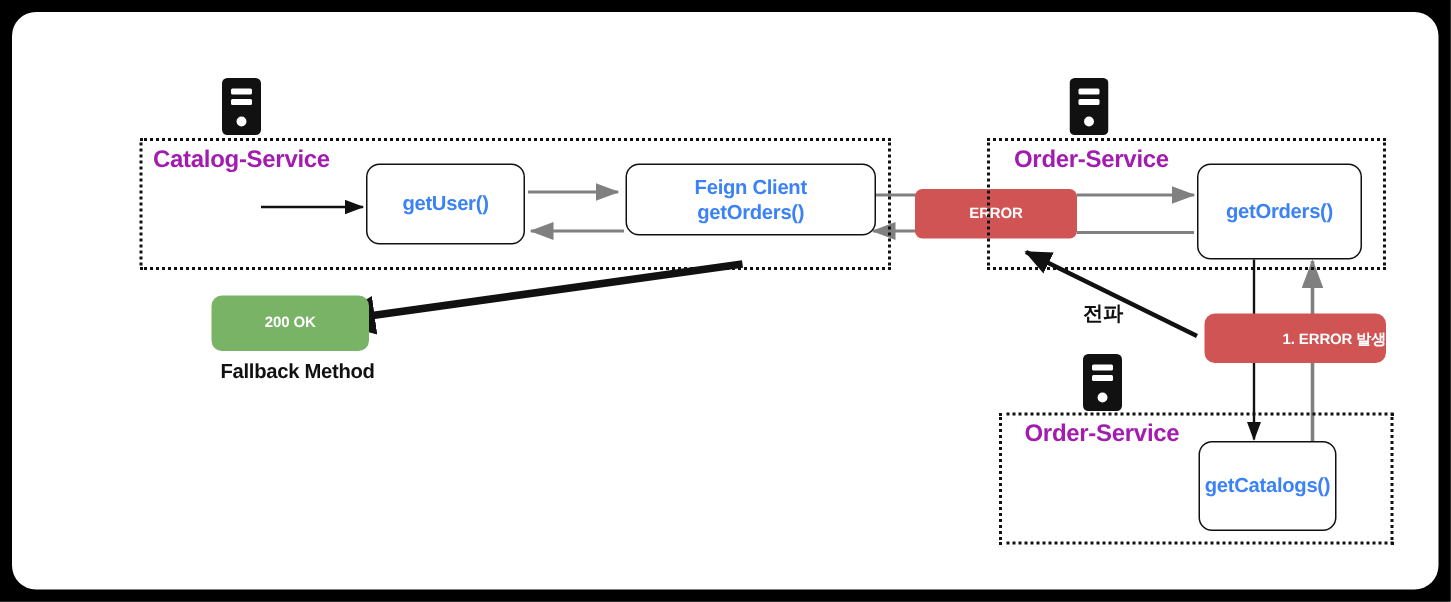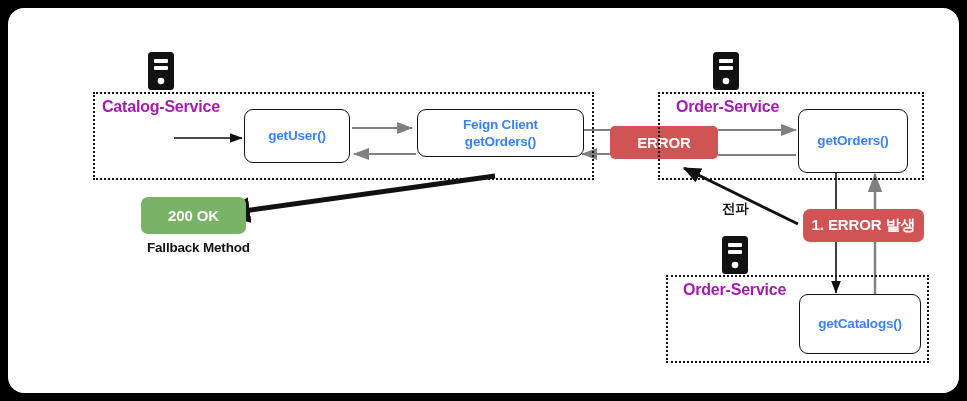--- a/index.html
+++ b/index.html
@@ -74,21 +74,21 @@
 
   
   .badge {
     position: absolute;
     box-sizing: border-box;
     display: flex;
     align-items: center;
     justify-content: center;
     border-radius: 5px;
     color: #ffffff;
-    font-size: 15px;
+    font-size: 10px;
     font-weight: bold;
     letter-spacing: -0.1px;
     white-space: nowrap;
   }
   .badge.rounded-lg { border-radius: 7px; }
 
   
   .annotation {
     position: absolute;
     font-size: 13.5px;
@@ -210,34 +210,34 @@
 
     <div class="service-box" style="left:650px; top:84px; width:266px; height:88px;"></div>
     <div class="service-label" style="left:668px; top:90px;">Order-Service</div>
 
     <div class="method-box" style="left:790px; top:101px; width:110px; height:64px;">
       <span>getOrders()</span>
     </div>
 
     <div class="annotation" style="left:714px; top:192px;">전파</div>
 
-    <div class="badge rounded-lg" style="left:795px; top:201px; width:121px; height:33px; background:#d05454;">
+    <div class="badge rounded-lg" style="left:795px; top:201px; width:121px; height:33px; background:#d05454;justify-content:flex-end;">
       <span>1. ERROR 발생</span>
     </div>
 
     <div class="server-icon" style="left:714px; top:228px;">
       <svg width="26" height="38" viewBox="0 0 26 38">
         <rect x="0" y="0" width="26" height="38" rx="3.5" fill="#111111"></rect>
         <rect x="6" y="7" width="14" height="4" rx="1" fill="#ffffff"></rect>
         <rect x="6" y="14" width="14" height="4" rx="1" fill="#ffffff"></rect>
         <circle cx="13" cy="29" r="3.3" fill="#ffffff"></circle>
       </svg>
     </div>
 
     <div class="service-box" style="left:658px; top:267px; width:263px; height:88px;"></div>
     <div class="service-label" style="left:675px; top:273px;">Order-Service</div>
 
-    <div class="method-box" style="left:791px; top:286px; width:122px; height:60px;">
+    <div class="method-box" style="left:791px; top:286px; width:92px; height:60px;">
       <span>getCatalogs()</span>
     </div>
 
   </div>
 </div>
 
 </body></html>

